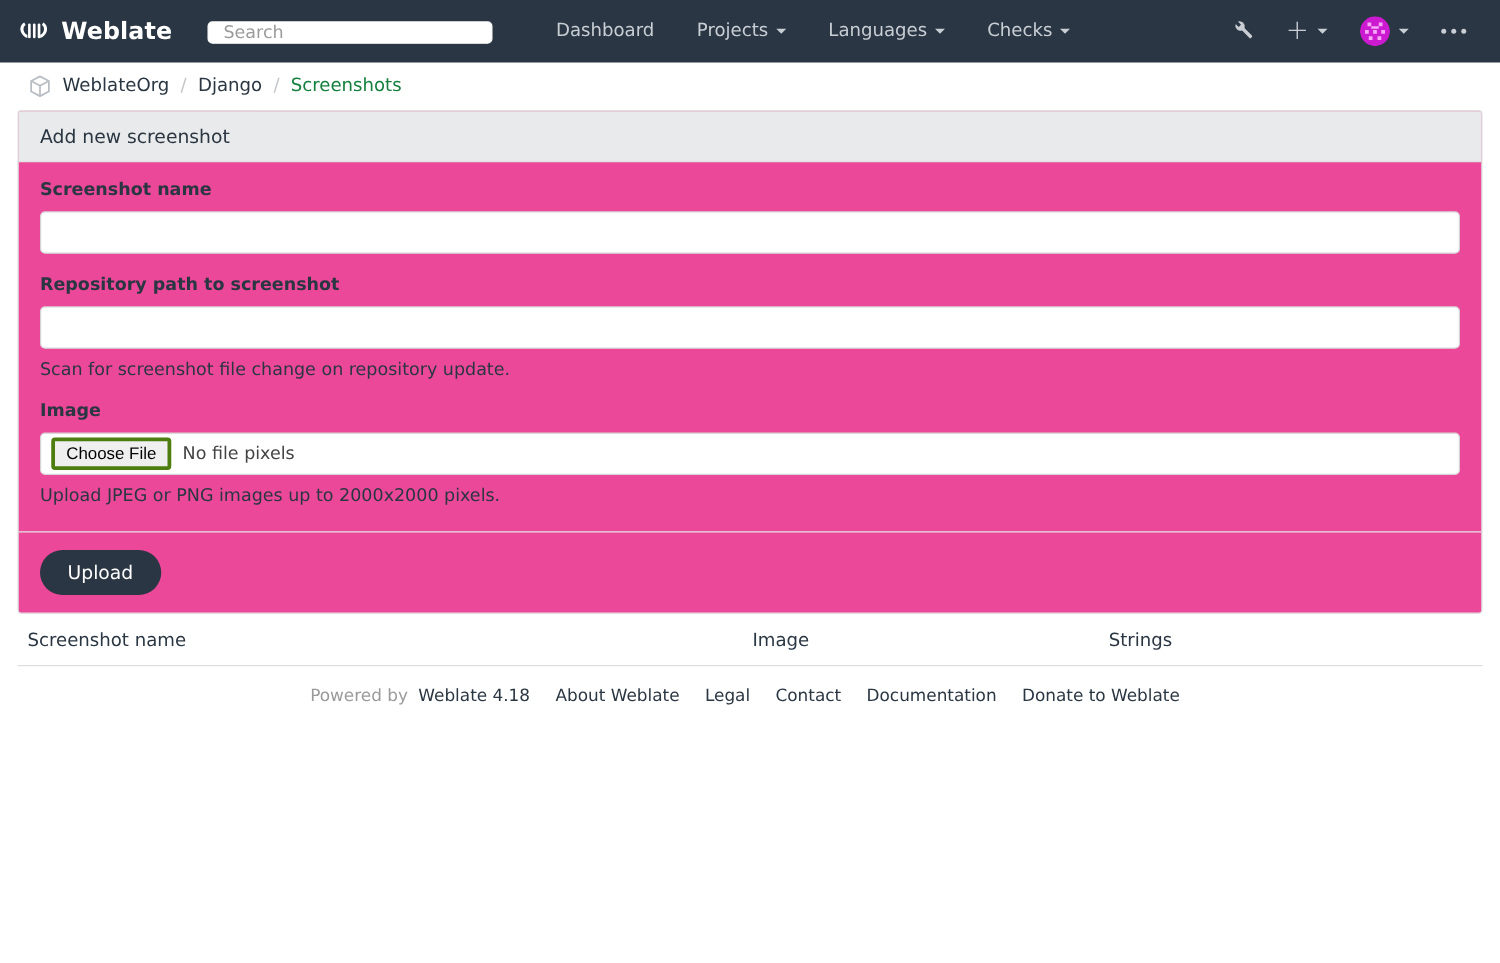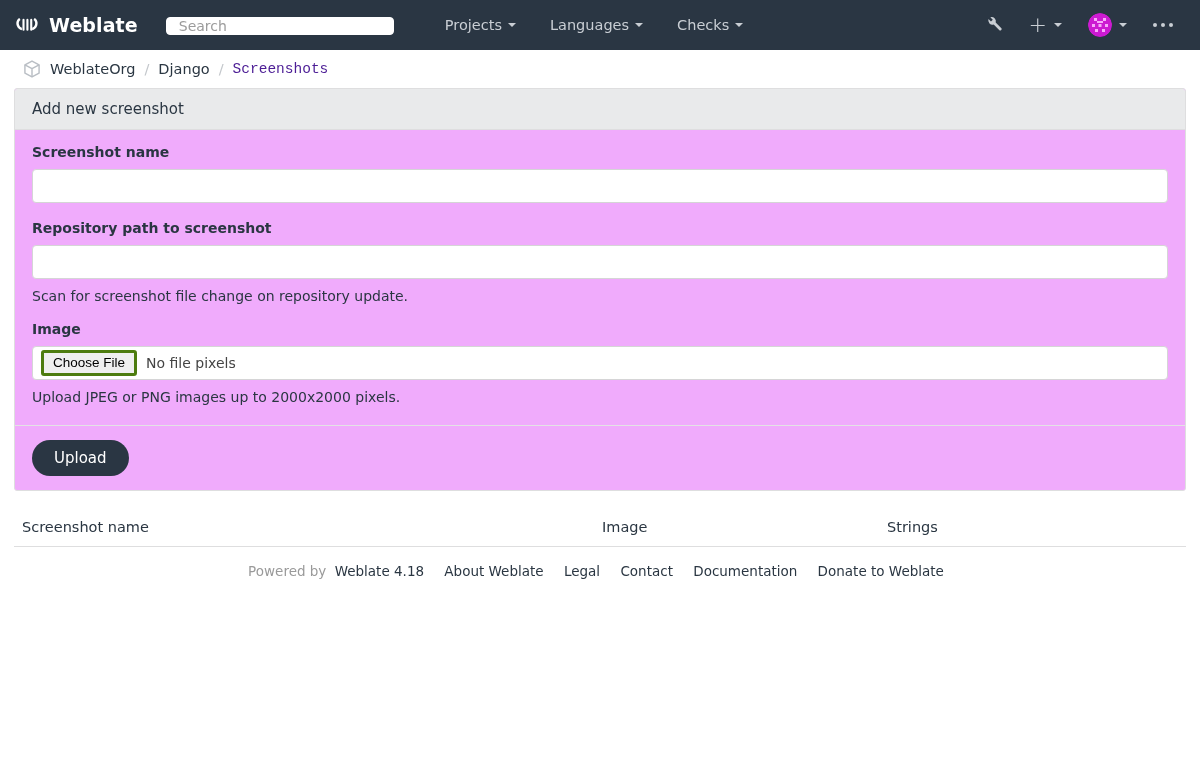--- a/index.html
+++ b/index.html
@@ -114,29 +114,29 @@
     display: flex;
     align-items: center;
     padding: 16px 22px;
     gap: 8px;
     font-size: 14.5px;
     text-align: right;
   }
   .crumb-icon { width: 20px; height: 20px; display: block; flex: none; }
   .crumb-link { color: #2a3642; text-decoration: none; cursor: pointer; }
   .crumb-sep { color: #c3c7cb; padding: 0 1px; }
-  .crumb-current { color: #4c1d95; font-family: Liberation Mono, monospace; }
+  .crumb-current { color: #15803d; }
 
   
   .wrap { padding: 0 14px; }
   .panel {
     border: 1px solid #dededf;
     border-radius: 3px;
-    background: #f0abfc;
-    margin-bottom: 18px;
+    background: #ec4899;
+    margin-bottom: 4px;
   }
   .panel-heading {
     background: #e9eaeb;
     border-bottom: 1px solid #dededf;
     padding: 11px 17px;
     font-size: 15px;
     color: #2a3642;
     border-radius: 2px 2px 0 0;
   }
   .panel-body { padding: 14px 17px 18px 17px; }
@@ -270,20 +270,23 @@
       </svg>
     </span>
     <span class="brand-text">Weblate</span>
   </a>
 
   <div class="search-wrap">
     <input class="search-input" type="text" placeholder="Search" style="">
   </div>
 
   <div class="nav-links">
+    <a class="nav-link" href="#">
+      <span>Dashboard</span>
+    </a>
     <a class="nav-link" href="#">
       <span>Projects</span>
       <span class="caret"></span>
     </a>
     <a class="nav-link" href="#">
       <span>Languages</span>
       <span class="caret"></span>
     </a>
     <a class="nav-link" href="#">
       <span>Checks</span>

